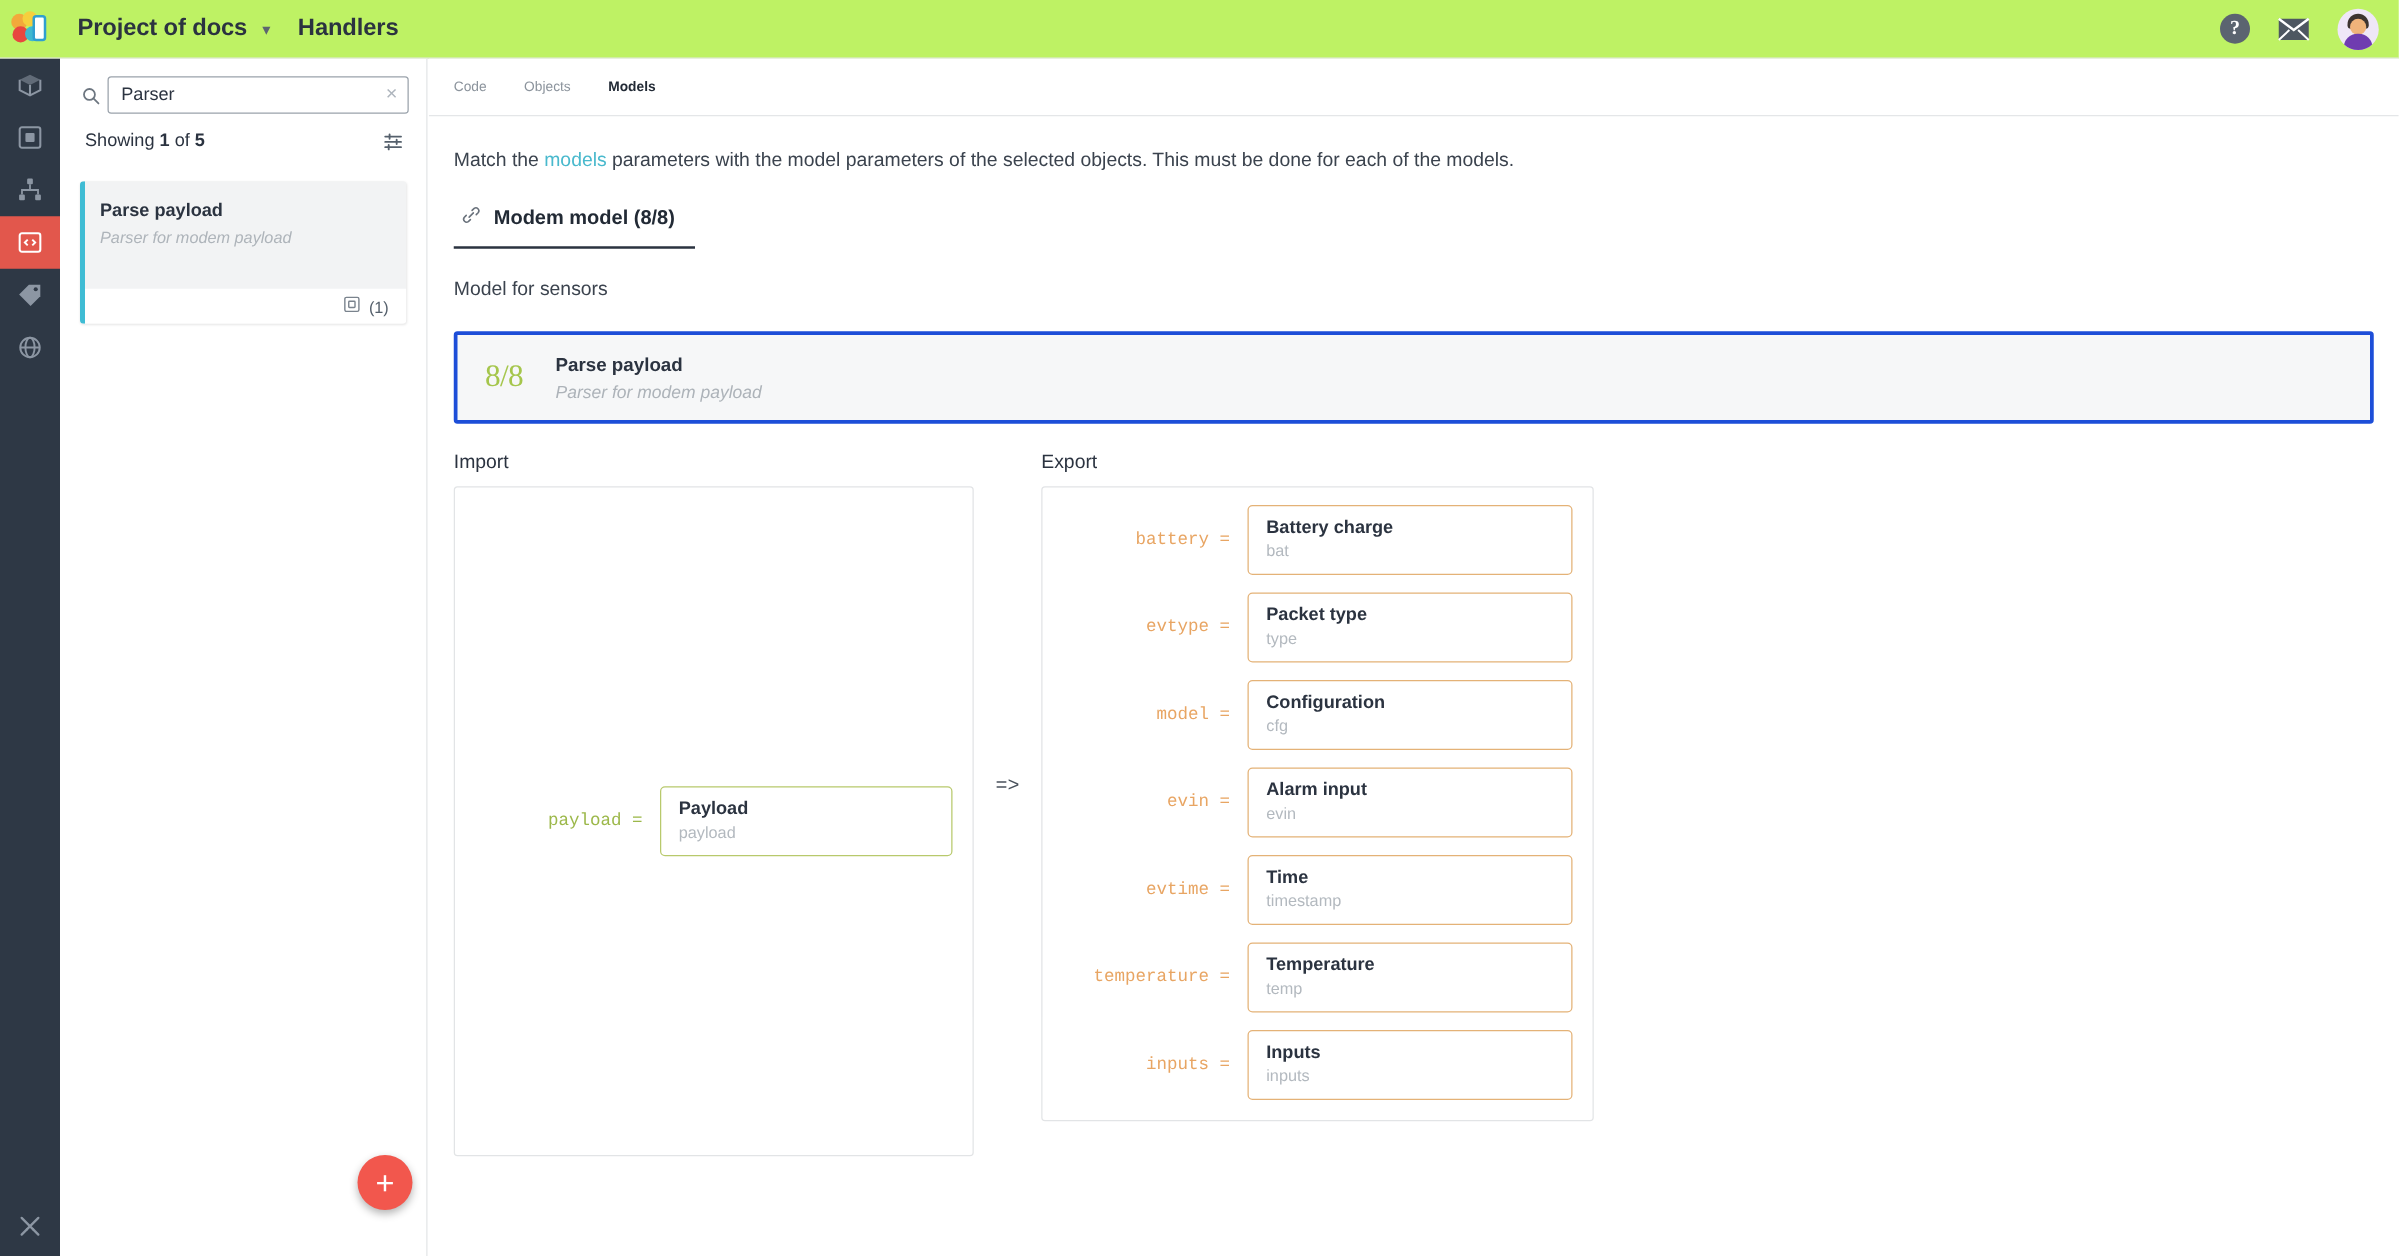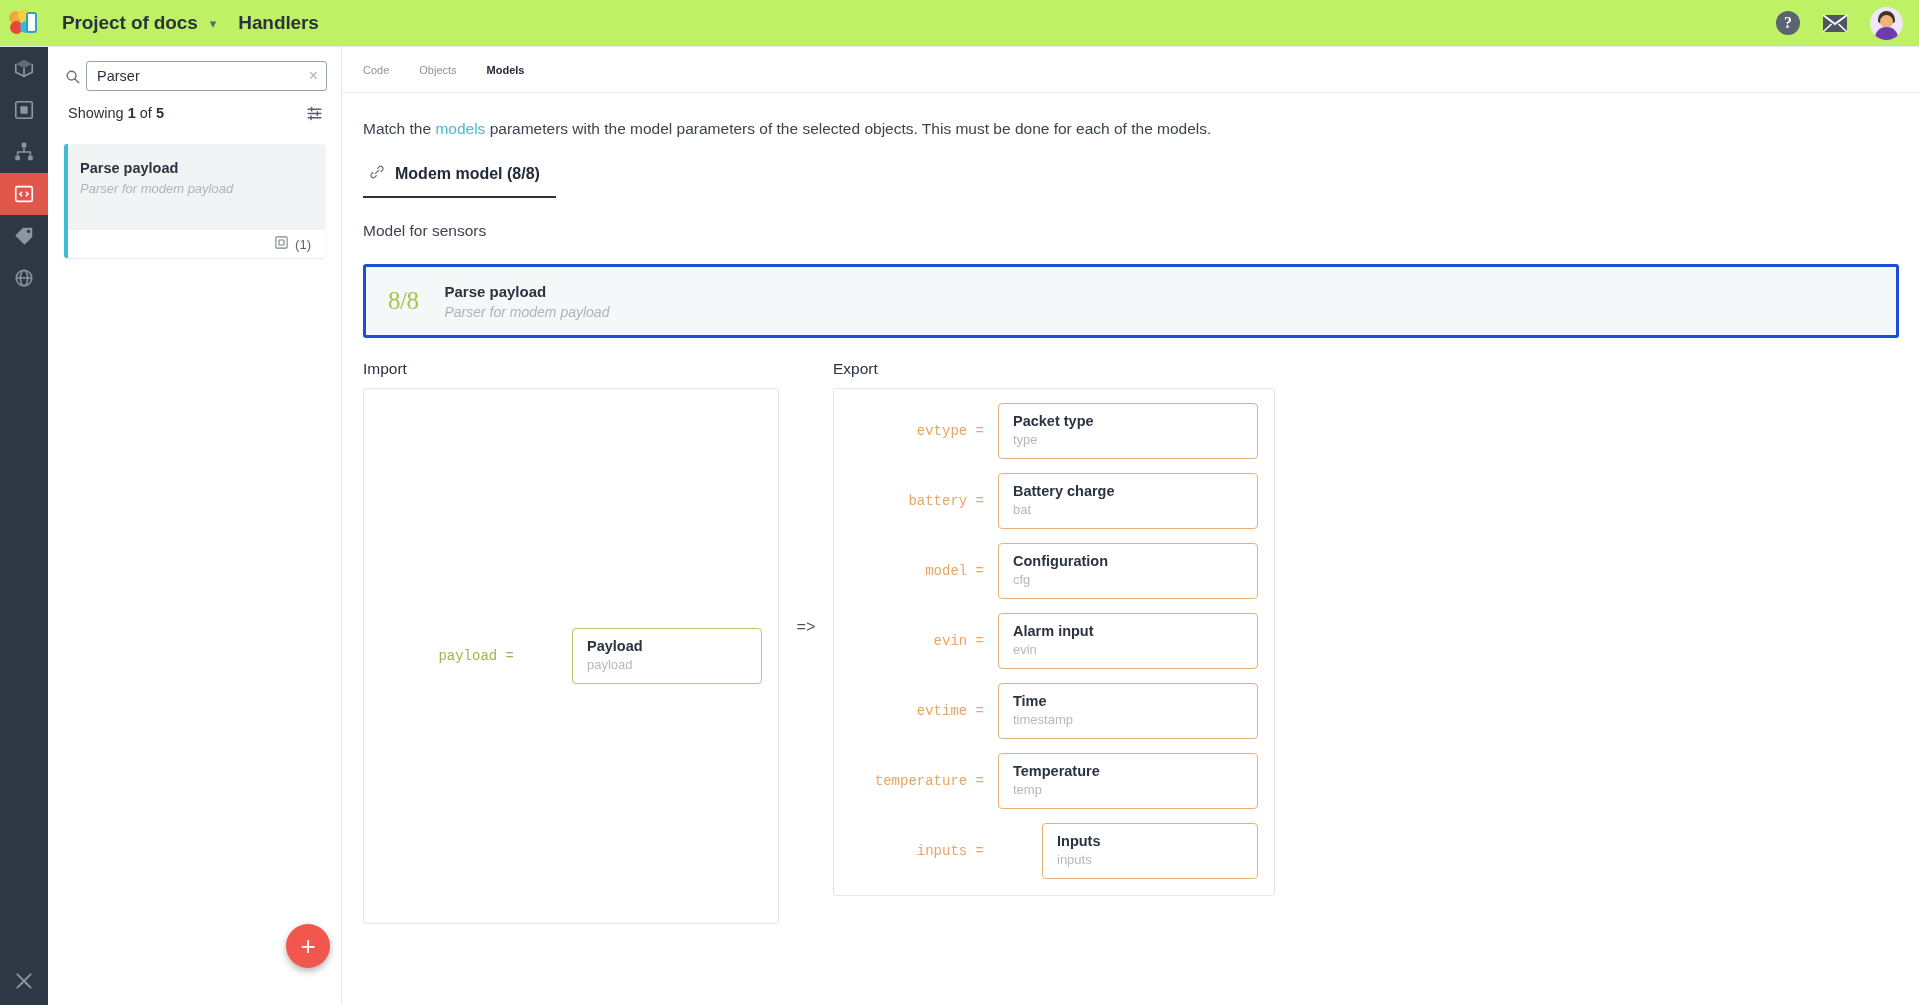--- a/index.html
+++ b/index.html
@@ -174,21 +174,21 @@
   .col-export { width: 442px; }
   .panel-box {
     border: 1px solid #e2e4e6; border-radius: 3px; background: #fff;
     padding: 14px 16px;
   }
   .import-box { height: 536px; display: flex; flex-direction: column;
     justify-content: center; }
   .export-box { padding: 14px 16px 16px 16px; }
 
   .maprow { display: flex; align-items: center; margin-bottom: 14px; }
-  .maprow:last-child { margin-bottom: 0; gap: 44px; }
+  .maprow:last-child { margin-bottom: 0; }
   .maprow .key {
     width: 148px; text-align: right; padding-right: 14px;
     font-family: "Liberation Mono", monospace; font-size: 14px;
   }
   .key-import { color: #9cb84a; }
   .key-export { color: #e8a563; }
   .slot {
     flex: 1; border-radius: 4px; padding: 9px 14px 10px 14px; background: #fff;
     min-height: 56px;
   }
@@ -378,36 +378,36 @@
       </div>
     </div>
 
     <div class="col-arrow">=&gt;</div>
 
     <div class="col-export">
       <div class="col-heading">Export</div>
       <div class="panel-box export-box">
 
         <div class="maprow">
+          <div class="key key-export">battery =</div>
+          <div class="slot slot-export">
+            <div class="slot-title">Battery charge</div>
+            <div class="slot-sub">bat</div>
+          </div>
+        </div>
+
+        <div class="maprow">
           <div class="key key-export">evtype =</div>
           <div class="slot slot-export">
             <div class="slot-title">Packet type</div>
             <div class="slot-sub">type</div>
           </div>
         </div>
 
         <div class="maprow">
-          <div class="key key-export">battery =</div>
-          <div class="slot slot-export">
-            <div class="slot-title">Battery charge</div>
-            <div class="slot-sub">bat</div>
-          </div>
-        </div>
-
-        <div class="maprow">
           <div class="key key-export">model =</div>
           <div class="slot slot-export">
             <div class="slot-title">Configuration</div>
             <div class="slot-sub">cfg</div>
           </div>
         </div>
 
         <div class="maprow">
           <div class="key key-export">evin =</div>
           <div class="slot slot-export">

